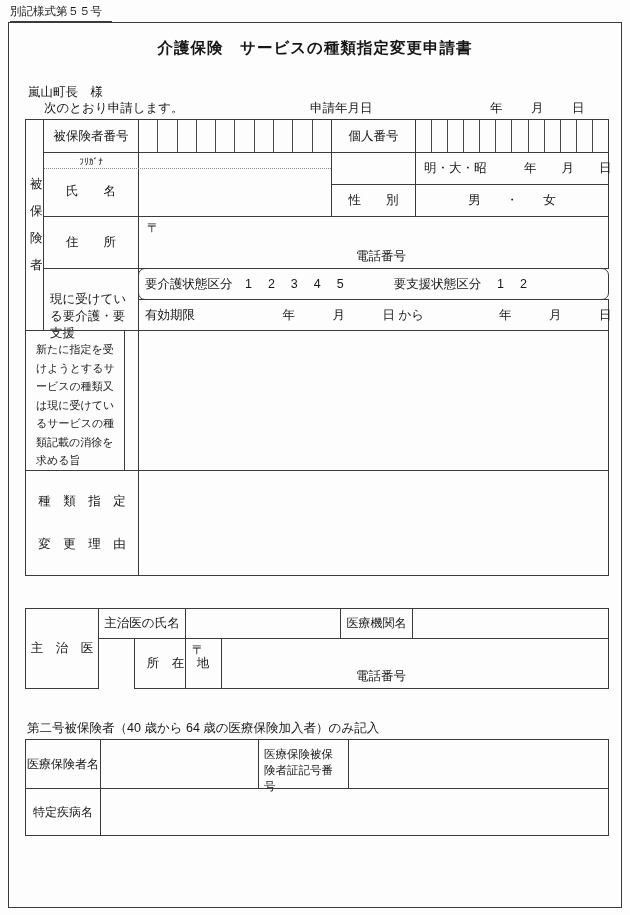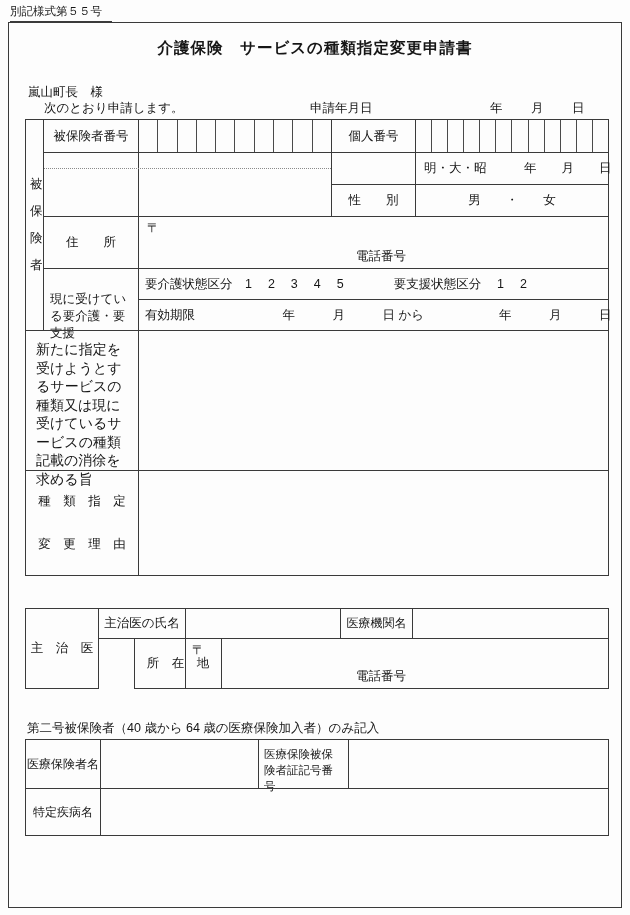--- a/index.html
+++ b/index.html
@@ -68,20 +68,24 @@
       <div class="box"></div>
       <div class="box"></div>
       <div class="box"></div>
       <div class="box"></div>
       <div class="box"></div>
       <div class="box"></div>
       <div class="box"></div>
       <div class="box"></div>
     </div>
 
+  <div class="cell" style="left:43px;top:152px;width:96px;height:65px;">
+    <div class="small" style="text-align:center;padding-top:3px;">ﾌﾘｶﾞﾅ</div>
+    <div style="text-align:center;margin-top:16px;">氏　　名</div>
+  </div>
   <div class="cell" style="left:138px;top:152px;width:194px;height:65px;"></div>
 
   <div class="abs" style="left:44px;top:168px;width:287px;border-top:1px dotted #8a8a8a;"></div>
 
   <div class="cell nowrap" style="left:415px;top:152px;width:194px;height:33px;display:flex;align-items:center;padding-left:8px;">明・大・昭　　　年　　月　　日</div>
 
   <div class="cell center" style="left:331px;top:184px;width:85px;height:33px;">
     <span>性　　別</span>
   </div>
   <div class="cell center nowrap" style="left:415px;top:184px;width:194px;height:33px;">男　　・　　女</div>
@@ -90,24 +94,24 @@
     <span>住　　所</span>
   </div>
   <div class="cell" style="left:138px;top:216px;width:471px;height:53px;">
     <span class="abs" style="left:8px;top:3px;font-size:12.5px;">〒</span>
     <span class="abs" style="left:217px;bottom:3px;font-size:12.5px;">電話番号</span>
   </div>
 
   <div class="cell" style="left:43px;top:268px;width:96px;height:63px;padding:22px 8px 0 6px;line-height:17px;">
     <span>現に受けている要介護・要支援</span>
   </div>
-  <div class="cell nowrap" style="left:138px;top:268px;width:471px;height:32px;display:flex;align-items:center;padding-left:6px;">要介護状態区分　1　 2　 3　 4　 5　　　　要支援状態区分　 1　 2</div>
+  <div class="cell nowrap" style="left:138px;top:268px;width:471px;height:32px;display:flex;align-items:center;padding-left:6px;border-radius:7px;">要介護状態区分　1　 2　 3　 4　 5　　　　要支援状態区分　 1　 2</div>
   <div class="cell nowrap" style="left:138px;top:299px;width:471px;height:32px;display:flex;align-items:center;padding-left:6px;">有効期限　　　　　　　年　　　月　　　日 から　　　　　　年　　　月　　　日</div>
 
-  <div class="cell padlab" style="left:25px;top:330px;width:114px;height:141px;font-size:14px;">
+  <div class="cell padlab" style="left:25px;top:330px;width:100px;height:141px;font-size:11px;">
     <span>新たに指定を受けようとするサービスの種類又は現に受けているサービスの種類記載の消徐を求める旨</span>
   </div>
   <div class="cell" style="left:138px;top:330px;width:471px;height:141px;"></div>
 
   <div class="cell" style="left:25px;top:470px;width:114px;height:106px;display:flex;flex-direction:column;align-items:center;justify-content:center;gap:26px;">
     <span class="nowrap">種　類　指　定</span>
     <span class="nowrap">変　更　理　由</span>
   </div>
   <div class="cell" style="left:138px;top:470px;width:471px;height:106px;"></div>
 

